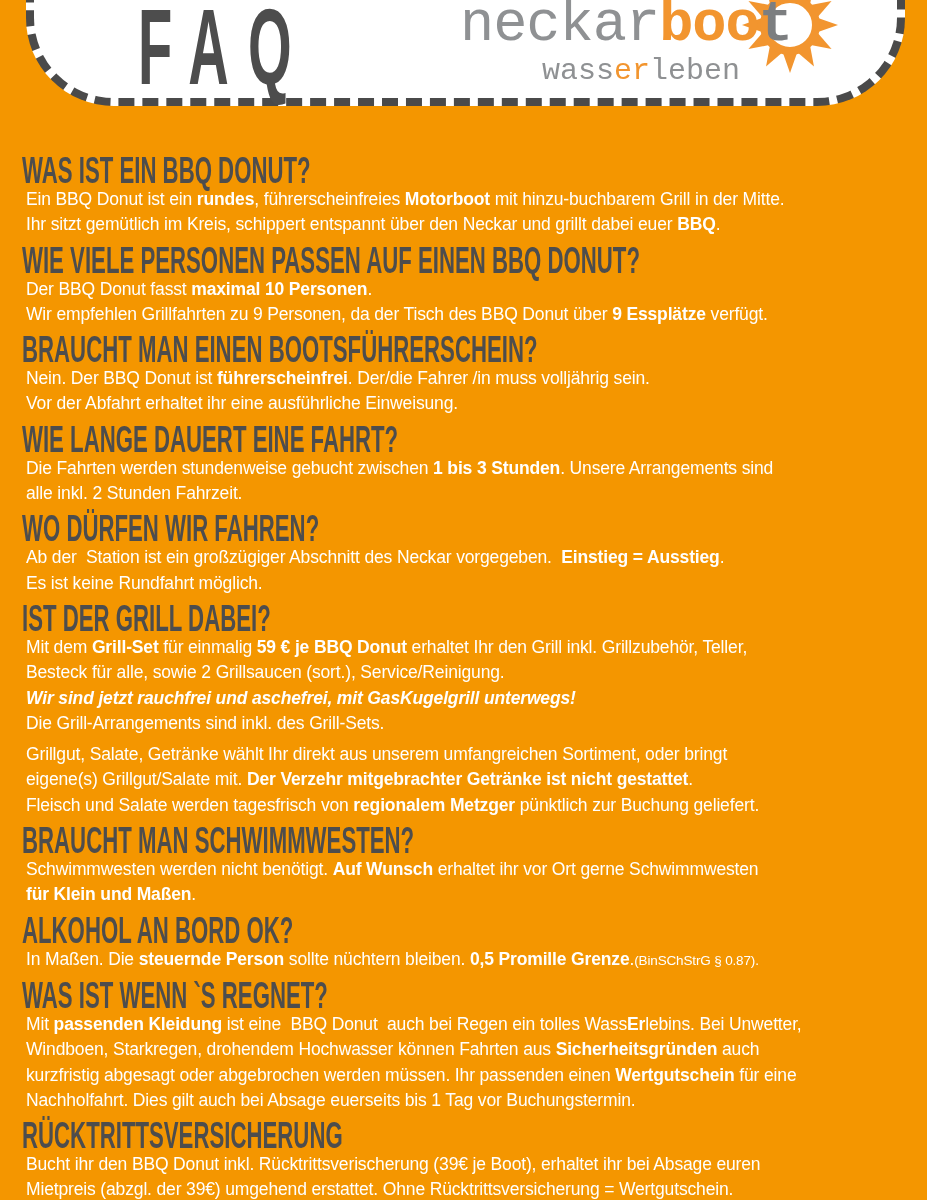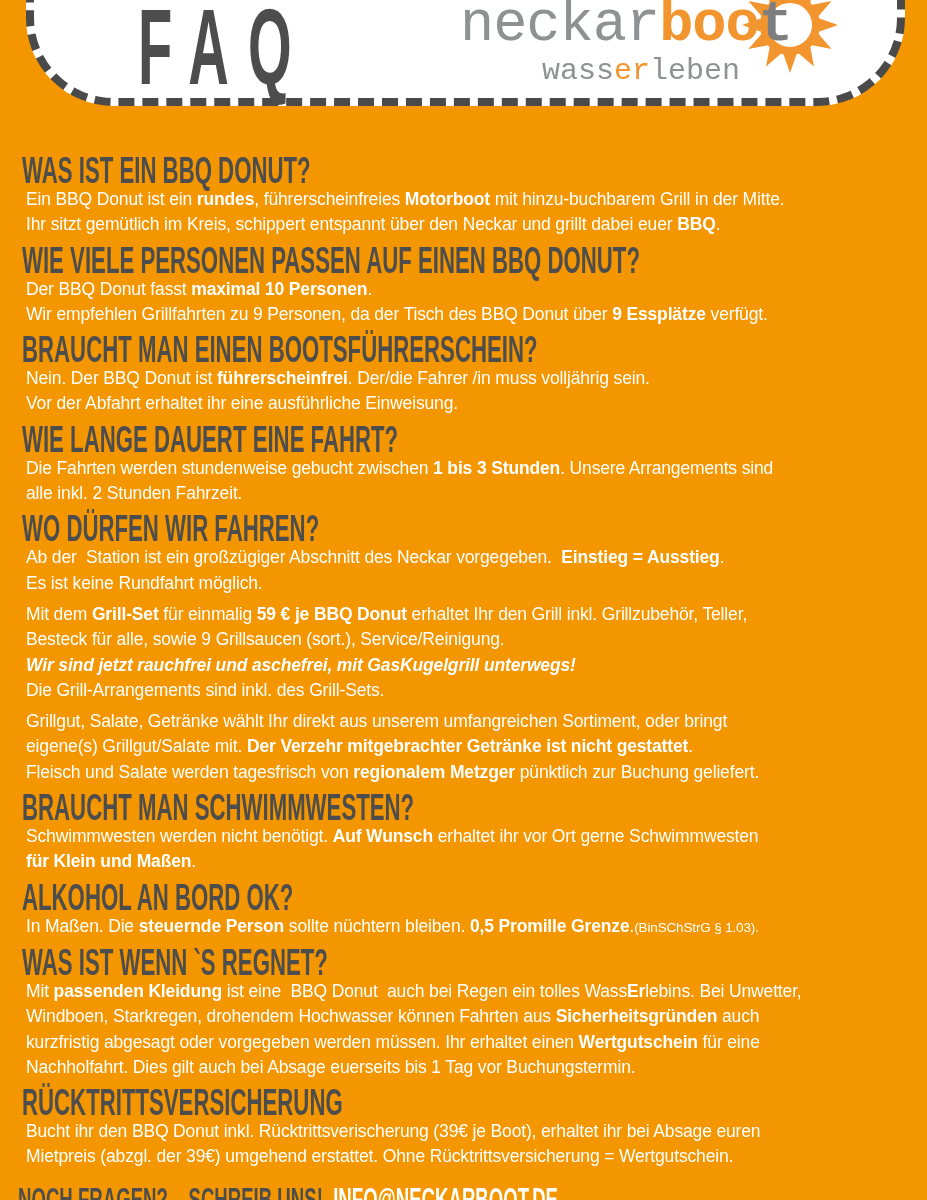--- a/index.html
+++ b/index.html
@@ -105,44 +105,45 @@
       <h2 class="q"><span class="cond">WIE LANGE DAUERT EINE FAHRT?</span></h2>
       <p class="a"><span>Die Fahrten werden stundenweise gebucht zwischen </span><span class="b">1 bis 3 Stunden</span><span>. Unsere Arrangements sind</span></p>
       <p class="a"><span>alle inkl. 2 Stunden Fahrzeit.</span></p>
     </section>
     <section class="faq-section">
       <h2 class="q"><span class="cond">WO DÜRFEN WIR FAHREN?</span></h2>
       <p class="a"><span>Ab der  Station ist ein großzügiger Abschnitt des Neckar vorgegeben.  </span><span class="b">Einstieg = Ausstieg</span><span>.</span></p>
       <p class="a"><span>Es ist keine Rundfahrt möglich.</span></p>
     </section>
     <section class="faq-section">
+      <h2 class="q"><span class="cond">IST DER GRILL DABEI?</span></h2>
       <p class="a"><span>Mit dem </span><span class="b">Grill-Set</span><span> für einmalig </span><span class="b">59 € je BBQ Donut</span><span> erhaltet Ihr den Grill inkl. Grillzubehör, Teller,</span></p>
-      <p class="a"><span>Besteck für alle, sowie 9 Grillsaucen (sort.), Service/Reinigung.</span></p>
+      <p class="a"><span>Besteck für alle, sowie 2 Grillsaucen (sort.), Service/Reinigung.</span></p>
       <p class="a"><span class="b i">Wir sind jetzt rauchfrei und aschefrei, mit GasKugelgrill unterwegs!</span></p>
       <p class="a"><span>Die Grill-Arrangements sind inkl. des Grill-Sets.</span></p>
     </section>
     <section class="faq-section">
       <p class="a"><span>Grillgut, Salate, Getränke wählt Ihr direkt aus unserem umfangreichen Sortiment, oder bringt</span></p>
       <p class="a"><span>eigene(s) Grillgut/Salate mit. </span><span class="b">Der Verzehr mitgebrachter Getränke ist nicht gestattet</span><span>.</span></p>
       <p class="a"><span>Fleisch und Salate werden tagesfrisch von </span><span class="b">regionalem Metzger</span><span> pünktlich zur Buchung geliefert.</span></p>
     </section>
     <section class="faq-section">
       <h2 class="q"><span class="cond">BRAUCHT MAN SCHWIMMWESTEN?</span></h2>
       <p class="a"><span>Schwimmwesten werden nicht benötigt. </span><span class="b">Auf Wunsch</span><span> erhaltet ihr vor Ort gerne Schwimmwesten</span></p>
       <p class="a"><span class="b">für Klein und Maßen</span><span>.</span></p>
     </section>
     <section class="faq-section">
       <h2 class="q"><span class="cond">ALKOHOL AN BORD OK?</span></h2>
-      <p class="a"><span>In Maßen. Die </span><span class="b">steuernde Person</span><span> sollte nüchtern bleiben. </span><span class="b">0,5 Promille Grenze</span><span>.</span><span class="small">(BinSChStrG § 1.03).</span></p>
+      <p class="a"><span>In Maßen. Die </span><span class="b">steuernde Person</span><span> sollte nüchtern bleiben. </span><span class="b">0,5 Promille Grenze</span><span>.</span><span class="small">(BinSChStrG § 0.87).</span></p>
     </section>
     <section class="faq-section">
       <h2 class="q"><span class="cond">WAS IST WENN `S REGNET?</span></h2>
       <p class="a"><span>Mit </span><span class="b">passenden Kleidung</span><span> ist eine  BBQ Donut  auch bei Regen ein tolles Wass</span><span class="b">Er</span><span>lebins. Bei Unwetter,</span></p>
       <p class="a"><span>Windboen, Starkregen, drohendem Hochwasser können Fahrten aus </span><span class="b">Sicherheitsgründen</span><span> auch</span></p>
-      <p class="a"><span>kurzfristig abgesagt oder vorgegeben werden müssen. Ihr erhaltet einen </span><span class="b">Wertgutschein</span><span> für eine</span></p>
+      <p class="a"><span>kurzfristig abgesagt oder abgebrochen werden müssen. Ihr passenden einen </span><span class="b">Wertgutschein</span><span> für eine</span></p>
       <p class="a"><span>Nachholfahrt. Dies gilt auch bei Absage euerseits bis 1 Tag vor Buchungstermin.</span></p>
     </section>
     <section class="faq-section">
       <h2 class="q"><span class="cond">RÜCKTRITTSVERSICHERUNG</span></h2>
       <p class="a"><span>Bucht ihr den BBQ Donut inkl. Rücktrittsverischerung (39€ je Boot), erhaltet ihr bei Absage euren</span></p>
       <p class="a"><span>Mietpreis (abzgl. der 39€) umgehend erstattet. Ohne Rücktrittsversicherung = Wertgutschein.</span></p>
     </section>
   </main>
 
 <footer>

